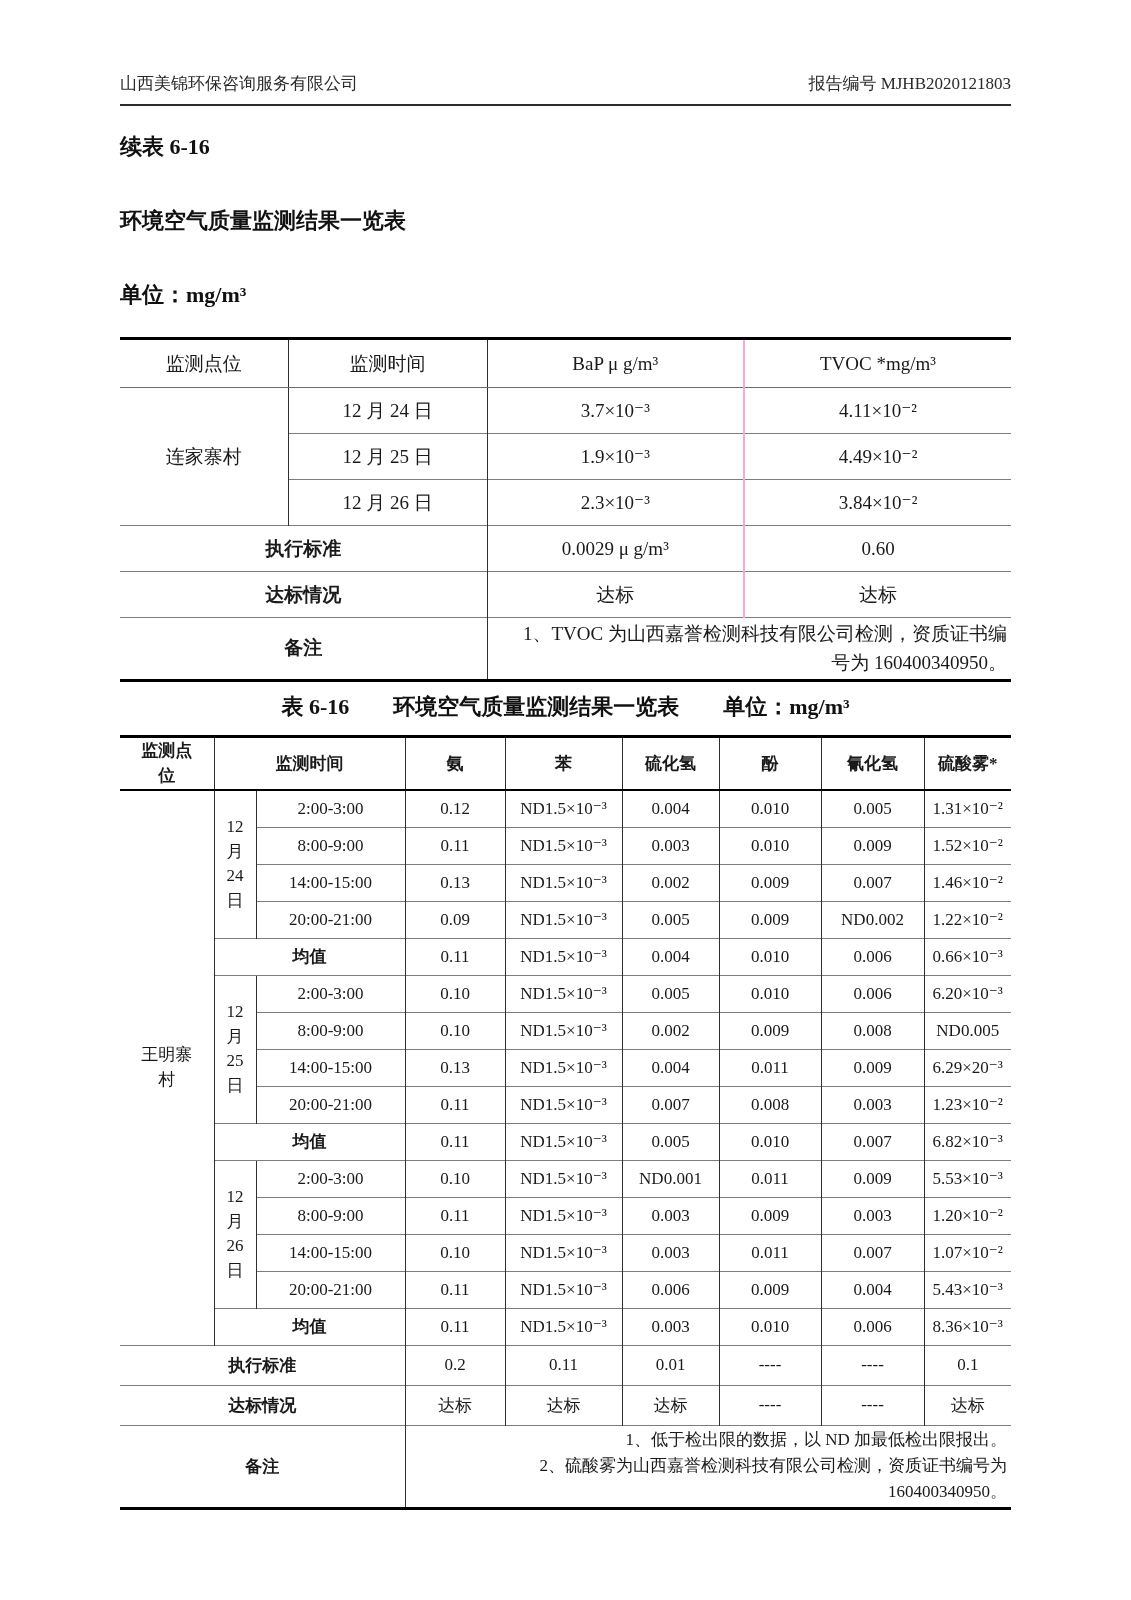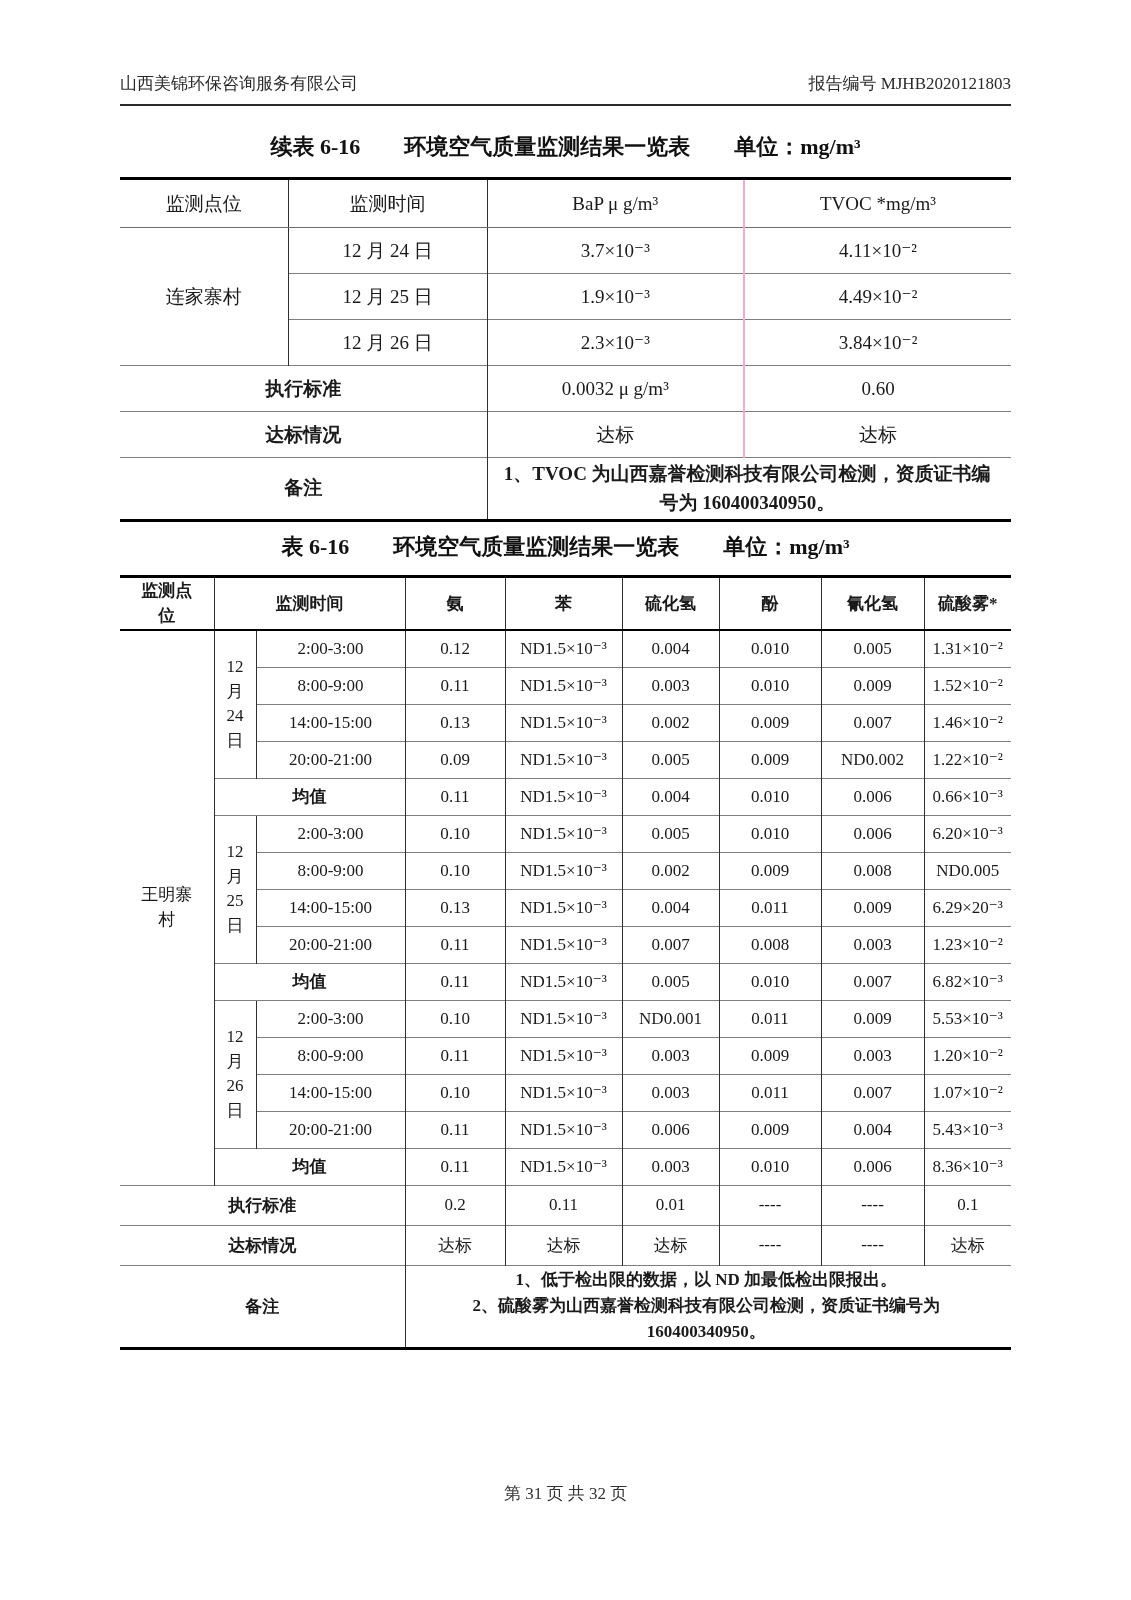--- a/index.html
+++ b/index.html
@@ -19,40 +19,40 @@
     font-size: 17px; color: #2a2a2a;
     padding-bottom: 9px;
     border-bottom: 2px solid #2b2b2b;
   }
   
   .tbl-title {
     display: flex; justify-content: center; align-items: baseline;
     gap: 44px;
     font-size: 22px; font-weight: bold; color: #111;
   }
-  .title-1 { margin-top: 26px; margin-bottom: 15px; }
+  .title-1 { margin-top: 26px; margin-bottom: 27px; flex-direction: column; }
   .title-2 { margin-top: 10px; margin-bottom: 13px; }
   
   table {
     border-collapse: collapse; table-layout: fixed;
     width: 891px;
   }
   td {
     border-top: 1px solid #7d7d7d;
     text-align: center; vertical-align: middle;
     padding: 1px 4px;
     overflow: hidden;
   }
   tr.hd td { border-top: 3px solid #000; }
   tr.remark td { border-bottom: 3px solid #000; }
   .v1 { border-left: 1px solid #2f2f2f; }
   .v2 { border-left: 2px solid #f9a8d4; }
   .bold { font-weight: bold; }
   .ml { white-space: pre-line; line-height: 1.45; }
-  .remark-text { text-align: center; padding-left: 0; white-space: pre-line; line-height: 1.55; font-weight: bold; }
+  .remark-text { text-align: right; padding-left: 0; white-space: pre-line; line-height: 1.55; }
   
   .t1 { font-size: 19px; }
   .t1 tr.hd td { height: 49px; border-bottom: 1px solid #6e6e6e; }
   .t1 td { height: 46px; }
   .t1 tr.remark td { height: 60px; }
   
   .t2 { font-size: 17px; }
   .t2 tr.hd td { height: 50px; border-bottom: 2px solid #000; }
   .t2 td { height: 37px; }
   .t2 tr.std td, .t2 tr.comp td { height: 40px; }
@@ -104,21 +104,21 @@
       <td class="v1">1.9×10⁻³</td>
       <td class="v2">4.49×10⁻²</td>
     </tr>
     <tr>
       <td class="v1">12 月 26 日</td>
       <td class="v1">2.3×10⁻³</td>
       <td class="v2">3.84×10⁻²</td>
     </tr>
     <tr class="std">
       <td colspan="2" class="bold">执行标准</td>
-      <td class="v1">0.0032 μ g/m³</td>
+      <td class="v1">0.0029 μ g/m³</td>
       <td class="v2">0.60</td>
     </tr>
     <tr class="comp">
       <td colspan="2" class="bold">达标情况</td>
       <td class="v1">达标</td>
       <td class="v2">达标</td>
     </tr>
     <tr class="remark">
       <td colspan="2" class="bold">备注</td>
       <td colspan="2" class="v1 remark-text">1、TVOC 为山西嘉誉检测科技有限公司检测，资质证书编
@@ -330,14 +330,13 @@
     </tr>
     <tr class="remark">
       <td colspan="3" class="bold">备注</td>
       <td colspan="6" class="v1 remark-text">1、低于检出限的数据，以 ND 加最低检出限报出。
 2、硫酸雾为山西嘉誉检测科技有限公司检测，资质证书编号为
 160400340950。</td>
     </tr>
   </tbody>
     </table>
 
-  <div class="doc-footer">第 31 页 共 32 页</div>
 </div>
 
 </body></html>

